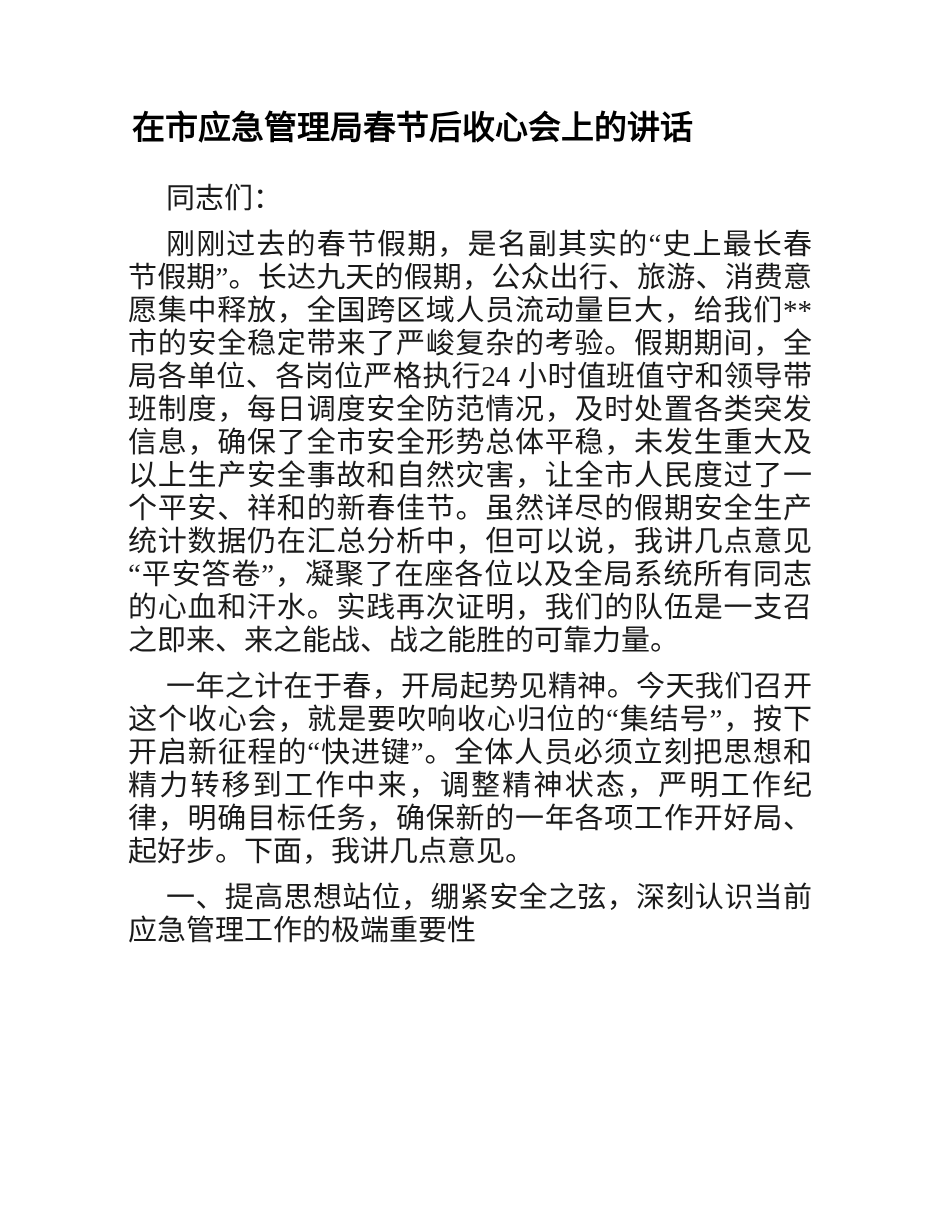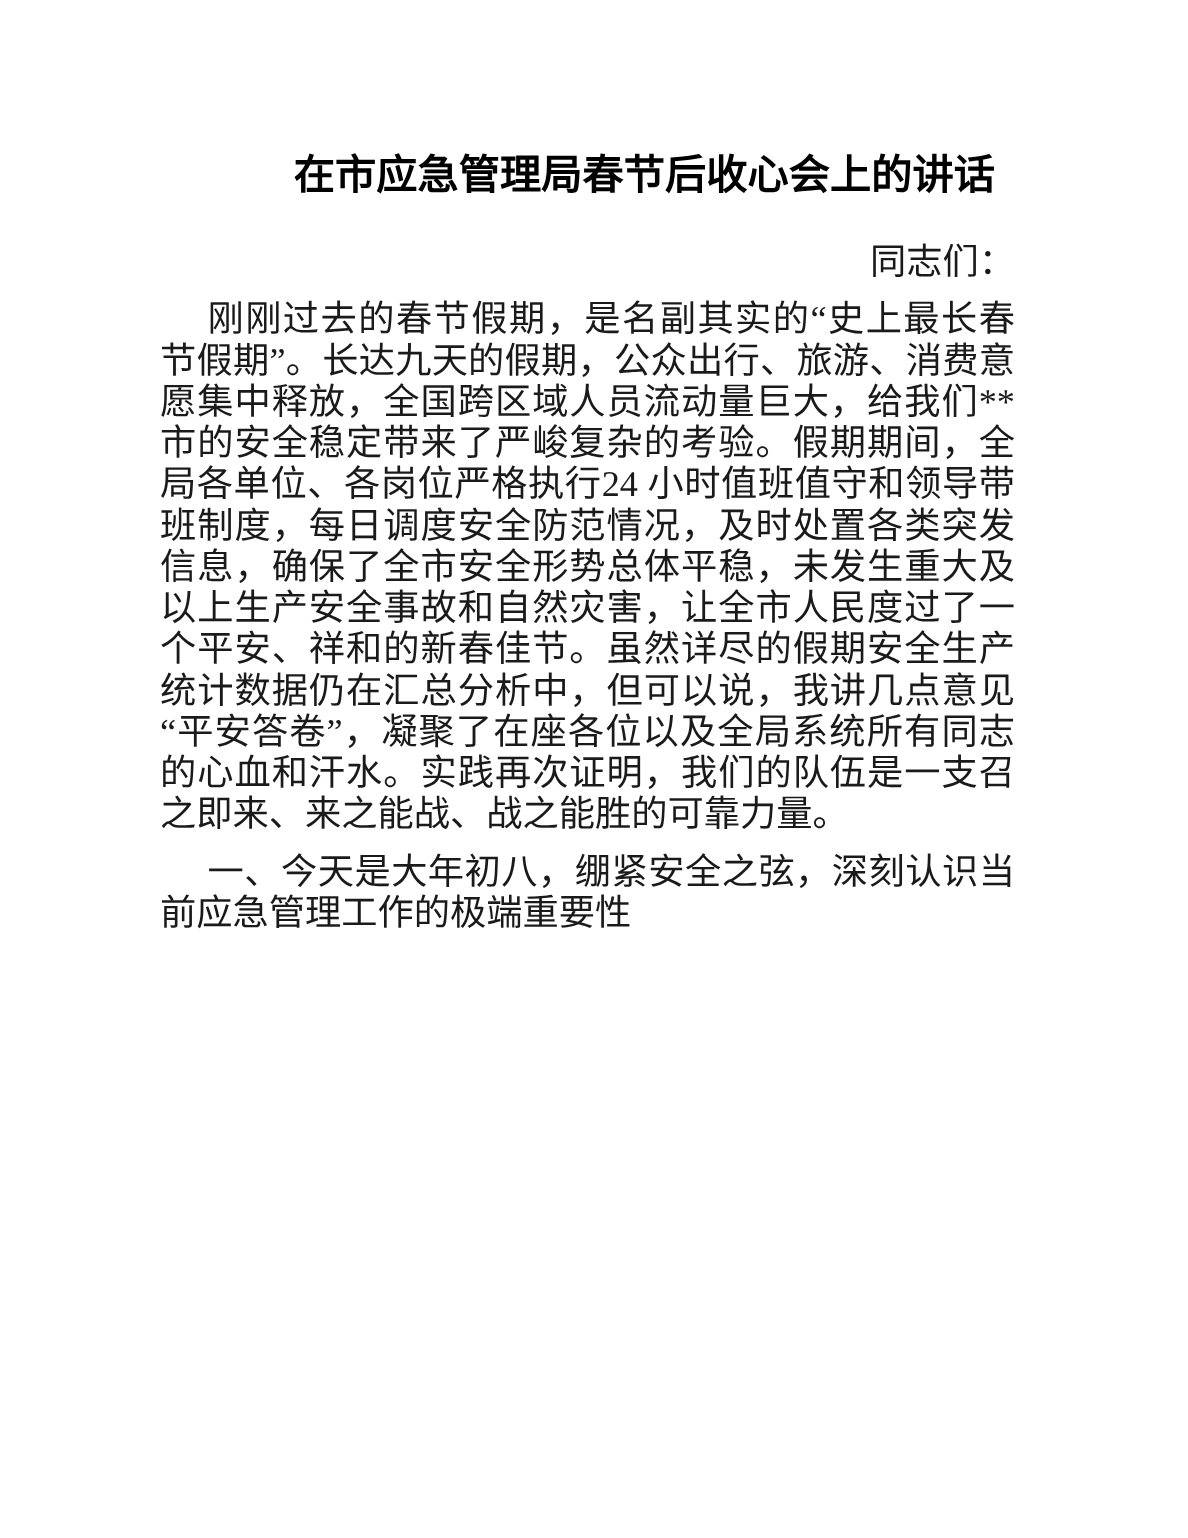--- a/index.html
+++ b/index.html
@@ -14,50 +14,51 @@
   }
   .page {
     box-sizing: border-box;
     width: 950px;
     height: 1230px;
     background: #ffffff;
     padding: 102px 138px 0 128px; 
     overflow: hidden;
   }
   .doc-title {
-    margin: 16px;
+    margin: 4px;
     font-family: "Liberation Sans", sans-serif;
     font-weight: 700;
     font-size: 33px;
     line-height: 44px;
-    text-align: right;
+    text-align: left;
     color: #000000;
     letter-spacing: 0;
   }
   .body-text {
     font-family: "Liberation Serif", "DejaVu Serif", serif;
     font-size: 29px;
     line-height: 33px;
     color: #1a1a1a;
     text-align: justify;
     text-indent: 38px;
     margin: 13px 0;
     overflow-wrap: break-word;
   }
   .salutation {
     margin: 32px 0 0 0;
-    text-align: right;
+    text-align: left;
   }
 </style>
 </head>
 <body>
 
 <div class="page">
   <h1 class="doc-title">在市应急管理局春节后收心会上的讲话</h1>
 
   <p class="body-text salutation">同志们：</p>
 
 
   <p class="body-text">刚刚过去的春节假期，是名副其实的“史上最长春节假期”。长达九天的假期，公众出行、旅游、消费意愿集中释放，全国跨区域人员流动量巨大，给我们**市的安全稳定带来了严峻复杂的考验。假期期间，全局各单位、各岗位严格执行24 小时值班值守和领导带班制度，每日调度安全防范情况，及时处置各类突发信息，确保了全市安全形势总体平稳，未发生重大及以上生产安全事故和自然灾害，让全市人民度过了一个平安、祥和的新春佳节。虽然详尽的假期安全生产统计数据仍在汇总分析中，但可以说，我讲几点意见“平安答卷”，凝聚了在座各位以及全局系统所有同志的心血和汗水。实践再次证明，我们的队伍是一支召之即来、来之能战、战之能胜的可靠力量。</p>
 
+  <p class="body-text">一年之计在于春，开局起势见精神。今天我们召开这个收心会，就是要吹响收心归位的“集结号”，按下开启新征程的“快进键”。全体人员必须立刻把思想和精力转移到工作中来，调整精神状态，严明工作纪律，明确目标任务，确保新的一年各项工作开好局、起好步。下面，我讲几点意见。</p>
 
-  <p class="body-text">一、今天是大年初八，绷紧安全之弦，深刻认识当前应急管理工作的极端重要性</p>
+  <p class="body-text">一、提高思想站位，绷紧安全之弦，深刻认识当前应急管理工作的极端重要性</p>
 </div>
 
 </body></html>

